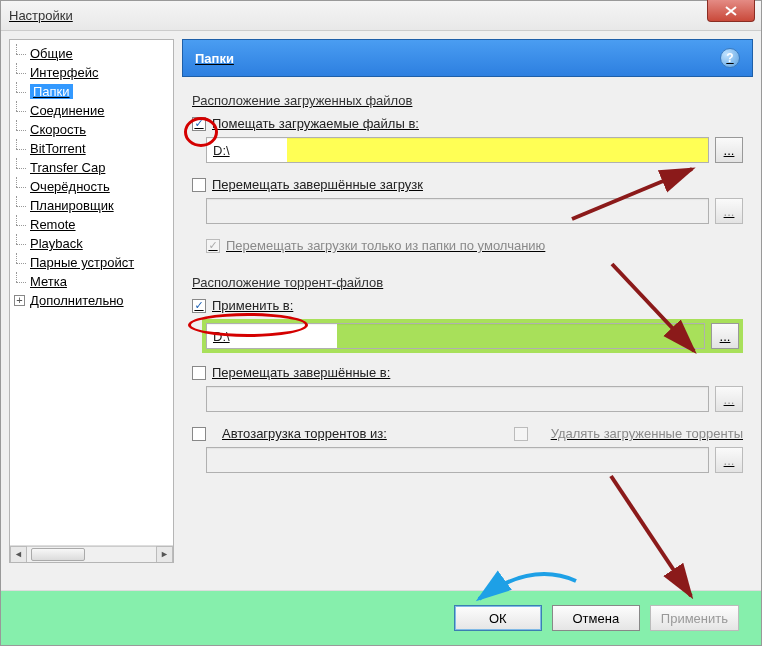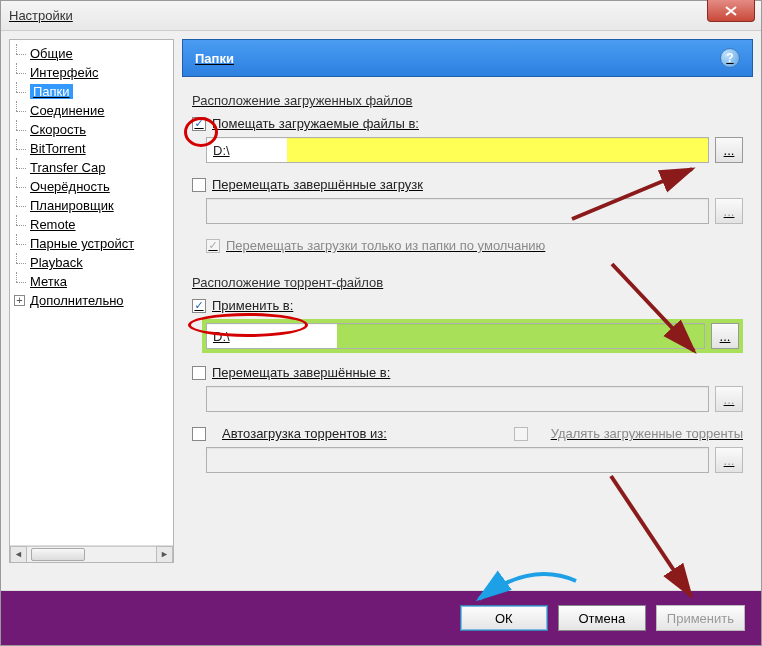--- a/index.html
+++ b/index.html
@@ -42,21 +42,21 @@
 .path-input.disabled { background:#f0f0f0; color:#777; }
 .browse-btn { width:28px; height:26px; border:1px solid #999; background:linear-gradient(#fafafa,#e3e3e3); display:flex; align-items:center; justify-content:center; cursor:pointer;}
 .browse-btn.disabled { color:#999; border-color:#bbb;}
 
 .highlight-yellow { background: linear-gradient(to right, #fff 0, #fff 80px, #ffff55 80px, #ffff55 100%); }
 .highlight-green-wrap { background:#a8e05a; padding:4px; margin-left:10px; margin-bottom:12px; display:flex; gap:6px;}
 .highlight-green-wrap .path-input{ background: linear-gradient(to right, #fff 0, #fff 130px, #a8e05a 130px); }
 
 .checkbox-inline { margin-left:0px; }
 
-.bottom-bar { position:absolute; bottom:0; left:0; right:0; padding:14px 16px; display:flex; justify-content:flex-end; gap:10px; border-top:1px solid #ddd; background:#701a75;}
+.bottom-bar { position:absolute; bottom:0; left:0; right:0; padding:14px 22px; display:flex; justify-content:flex-end; gap:10px; border-top:1px solid #ddd; background:#86efac;}
 .btn { min-width:88px; height:26px; border:1px solid #888; background:linear-gradient(#fdfdfd,#e5e5e5); display:flex; align-items:center; justify-content:center; cursor:pointer; padding:0 10px;}
 .btn.default { border:1px solid #3c7fb1; box-shadow: 0 0 0 1px #7fb9e6 inset; }
 .btn.disabled { color:#999; border-color:#bbb; }
 
 .annotation { position:absolute; pointer-events:none; }
 .circle-red { border:3px solid #d40000; border-radius:50%; }
 svg.arrows{ position:absolute; top:0; left:0; pointer-events:none; }
 </style>
 </head>
 <body>
@@ -81,22 +81,22 @@
         <li><span>Общие</span></li>
         <li><span>Интерфейс</span></li>
         <li class="selected"><span>Папки</span></li>
         <li><span>Соединение</span></li>
         <li><span>Скорость</span></li>
         <li><span>BitTorrent</span></li>
         <li><span>Transfer Cap</span></li>
         <li><span>Очерёдность</span></li>
         <li><span>Планировщик</span></li>
         <li><span>Remote</span></li>
+        <li><span>Playback</span></li>
         <li><span>Парные устройст</span></li>
-        <li><span>Playback</span></li>
         <li><span>Метка</span></li>
         <li class="root"><span>Дополнительно</span></li>
       </ul>
       <div class="sidebar-scroll">
         <div class="arrow">◄</div>
         <div class="track">
             <div class="thumb"></div>
           </div>
         <div class="arrow">►</div>
       </div>

